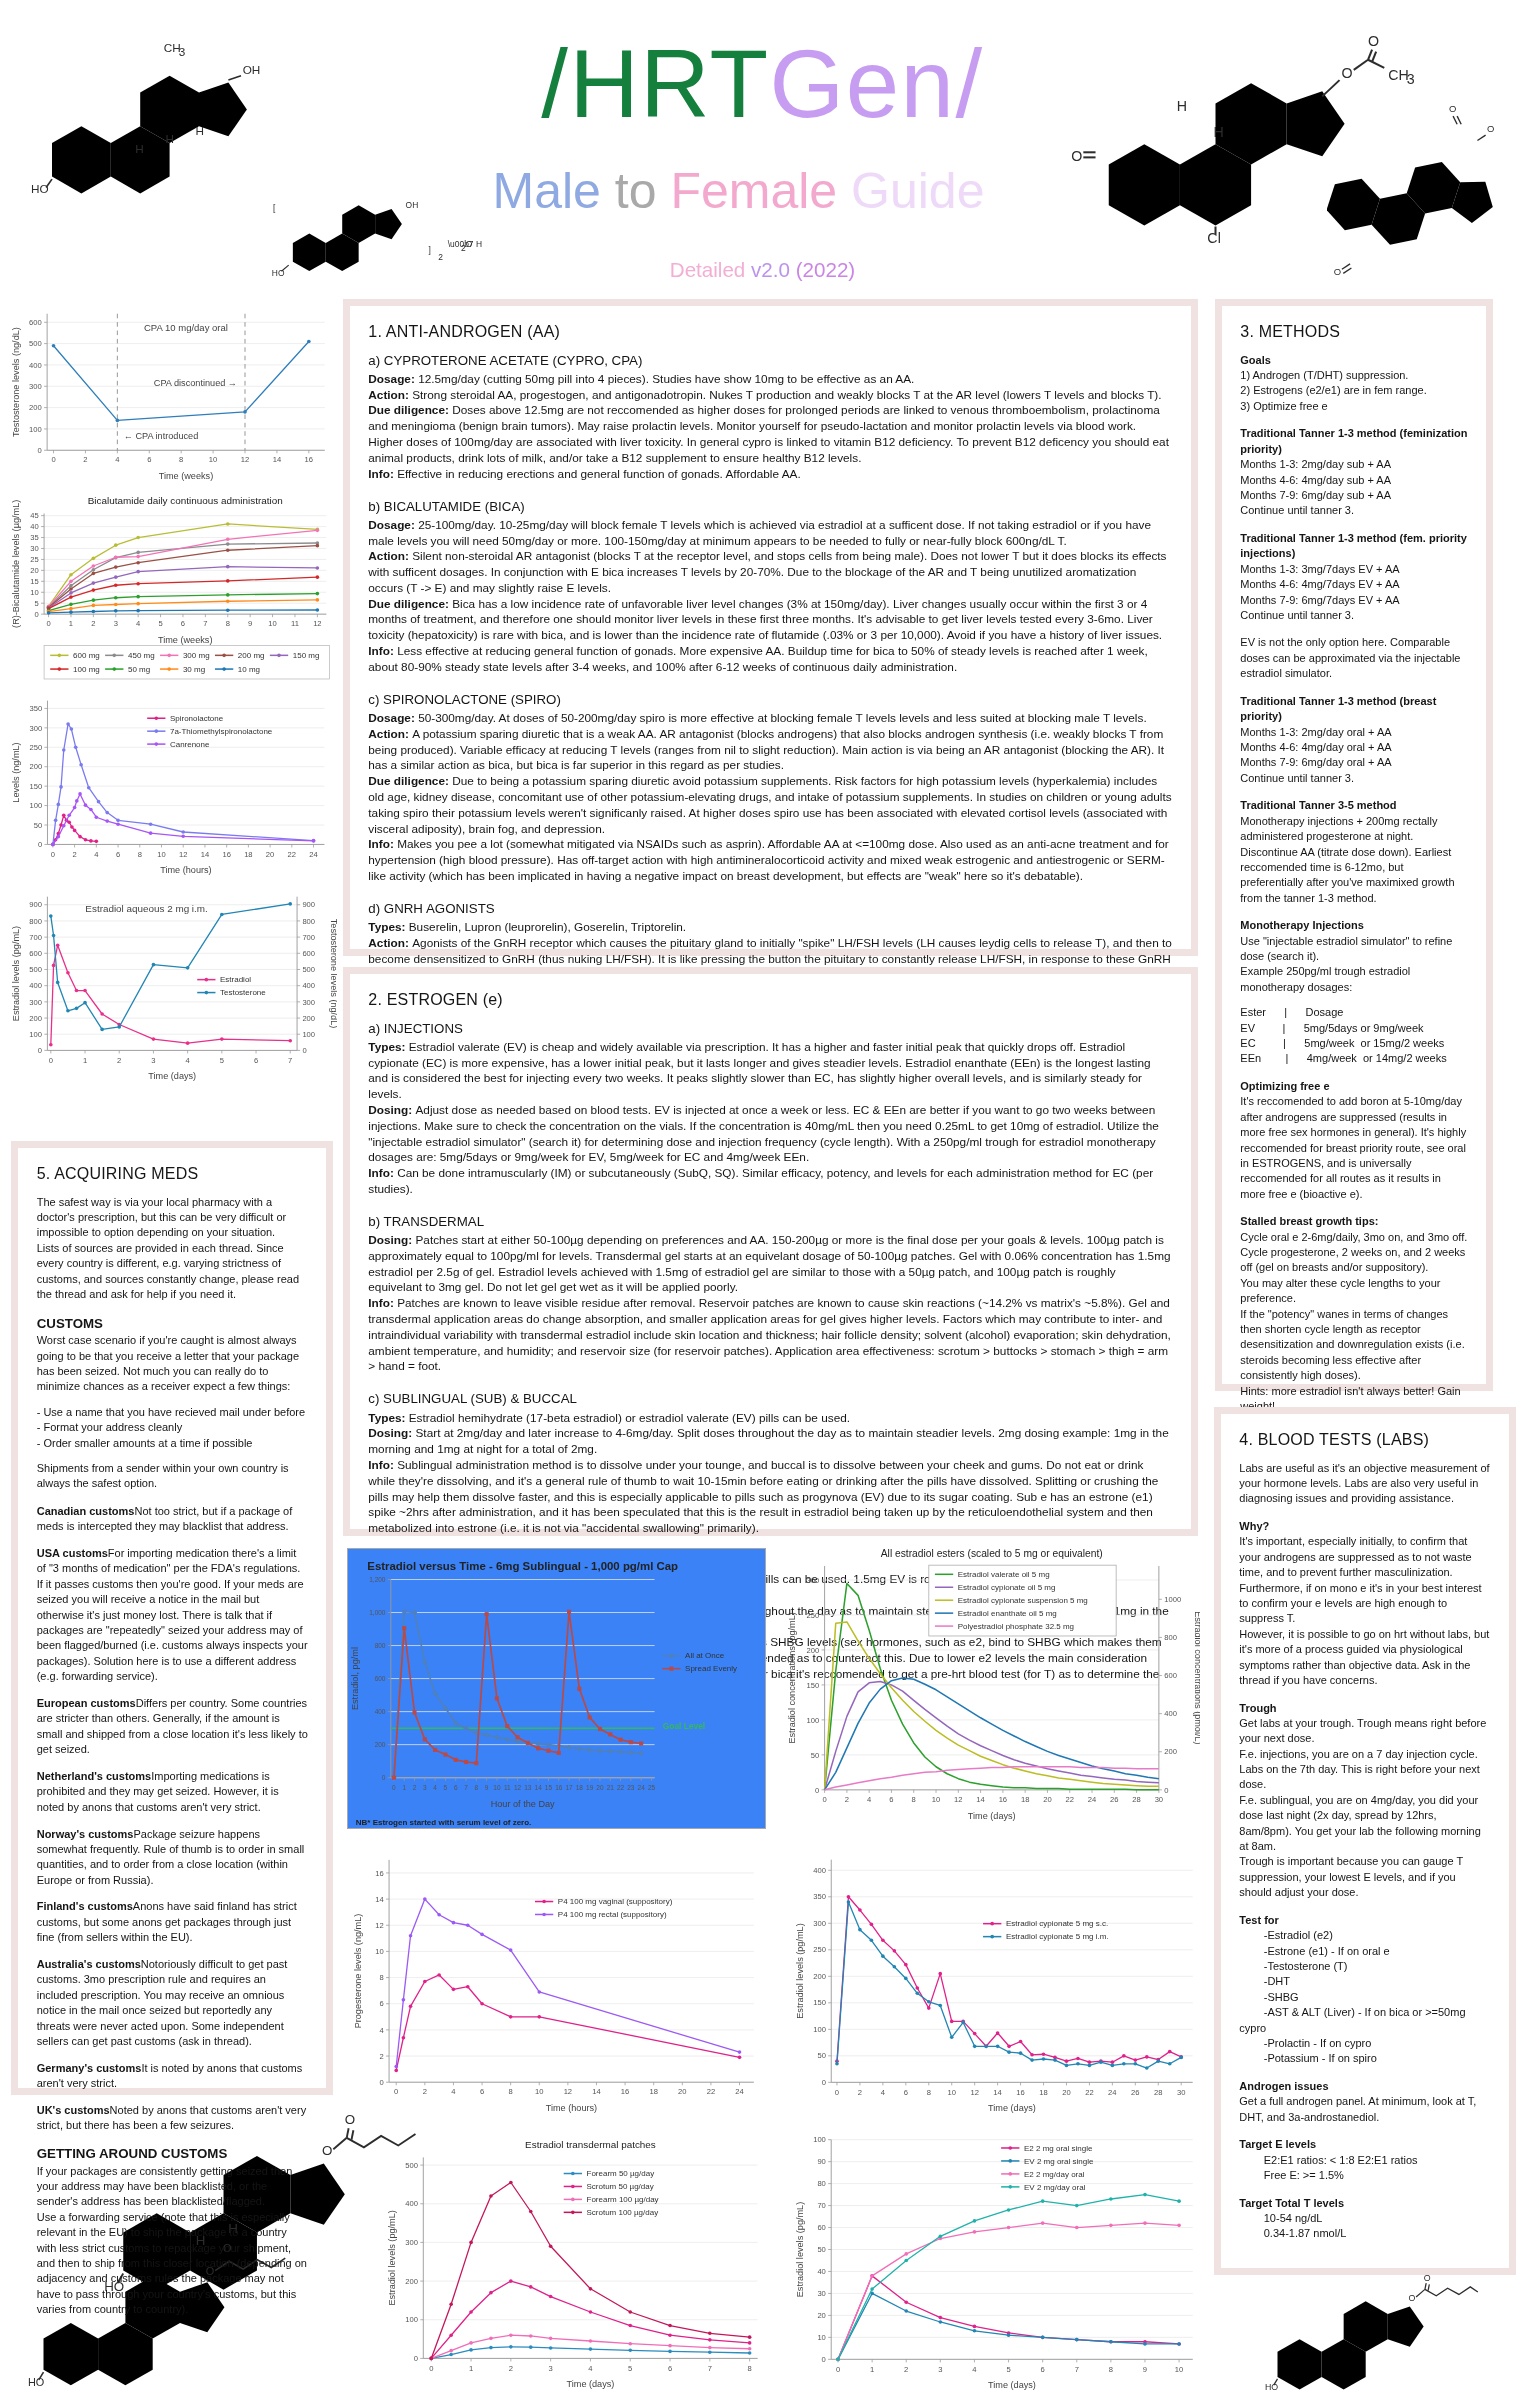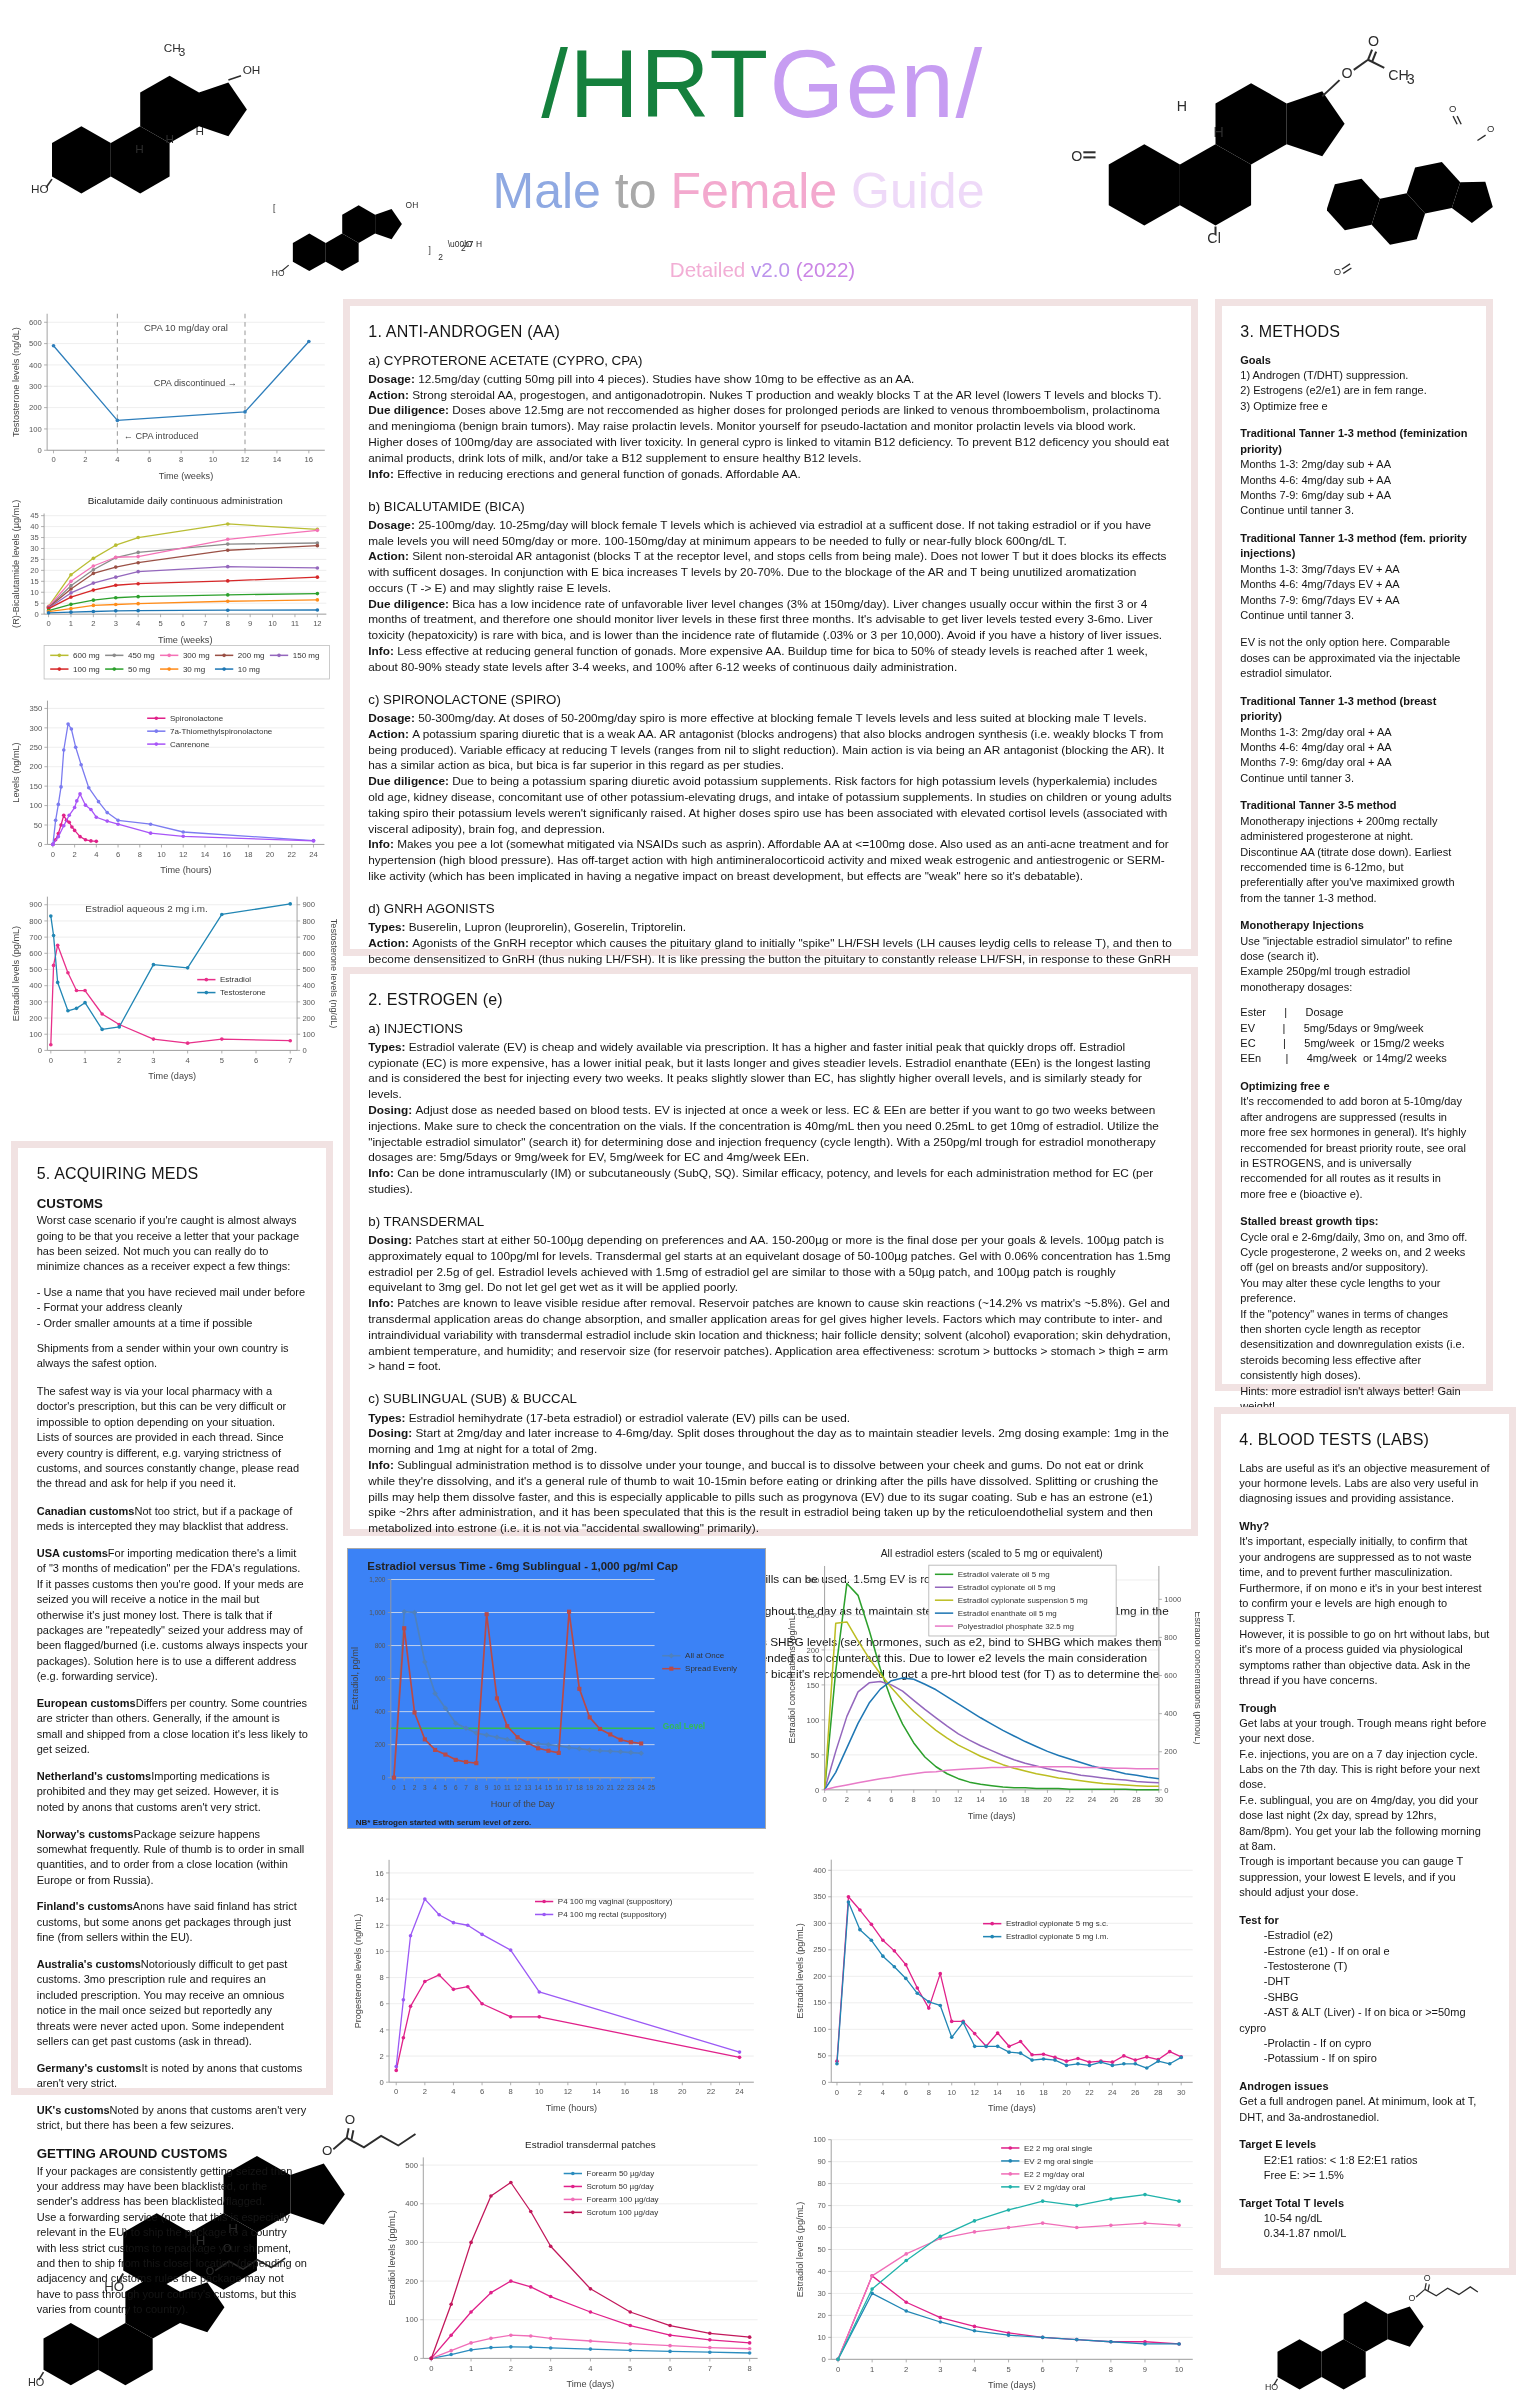--- a/index.html
+++ b/index.html
@@ -389,35 +389,35 @@
           <div class="blk-line">        10-54 ng/dL</div>
           <div class="blk-line">        0.34-1.87 nmol/L</div>
         </div>
     </div>
     </div>
 </section>
 
 <section class="panel nar" id="p5" style="left:11.4px;top:1141px;width:322px;height:954px">
   <h2>5. ACQUIRING MEDS</h2>
   <div class="blk">
+    <div>
+        <div class="blk-line">The safest way is via your local pharmacy with a doctor's prescription, but this can be very difficult or impossible to option depending on your situation.</div>
+        <div class="blk-line">Lists of sources are provided in each thread. Since every country is different, e.g. varying strictness of customs, and sources constantly change, please read the thread and ask for help if you need it.</div>
+      </div>
+  </div>
+  <div class="blk">
     <div class="blk-h">CUSTOMS</div>
     <div>
         <div class="blk-line">Worst case scenario if you're caught is almost always going to be that you receive a letter that your package has been seized. Not much you can really do to minimize chances as a receiver expect a few things:</div>
         <div class="blk-line"></div>
         <div class="blk-line">- Use a name that you have recieved mail under before</div>
         <div class="blk-line">- Format your address cleanly</div>
         <div class="blk-line">- Order smaller amounts at a time if possible</div>
         <div class="blk-line"></div>
         <div class="blk-line">Shipments from a sender within your own country is always the safest option.</div>
-      </div>
-  </div>
-  <div class="blk">
-    <div>
-        <div class="blk-line">The safest way is via your local pharmacy with a doctor's prescription, but this can be very difficult or impossible to option depending on your situation.</div>
-        <div class="blk-line">Lists of sources are provided in each thread. Since every country is different, e.g. varying strictness of customs, and sources constantly change, please read the thread and ask for help if you need it.</div>
       </div>
   </div>
   <div>
       <div class="country"><b>Canadian customs</b><span>Not too strict, but if a package of meds is intercepted they may blacklist that address.</span></div>
       <div class="country"><b>USA customs</b><span>For importing medication there's a limit of "3 months of medication" per the FDA's regulations. If it passes customs then you're good. If your meds are seized you will receive a notice in the mail but otherwise it's just money lost. There is talk that if packages are "repeatedly" seized your address may of been flagged/burned (i.e. customs always inspects your packages). Solution here is to use a different address (e.g. forwarding service).</span></div>
       <div class="country"><b>European customs</b><span>Differs per country. Some countries are stricter than others. Generally, if the amount is small and shipped from a close location it's less likely to get seized.</span></div>
       <div class="country"><b>Netherland's customs</b><span>Importing medications is prohibited and they may get seized. However, it is noted by anons that customs aren't very strict.</span></div>
       <div class="country"><b>Norway's customs</b><span>Package seizure happens somewhat frequently. Rule of thumb is to order in small quantities, and to order from a close location (within Europe or from Russia).</span></div>
       <div class="country"><b>Finland's customs</b><span>Anons have said finland has strict customs, but some anons get packages through just fine (from sellers within the EU).</span></div>
       <div class="country"><b>Australia's customs</b><span>Notoriously difficult to get past customs. 3mo prescription rule and requires an included prescription. You may receive an omnious notice in the mail once seized but reportedly any threats were never acted upon. Some independent sellers can get past customs (ask in thread).</span></div>

